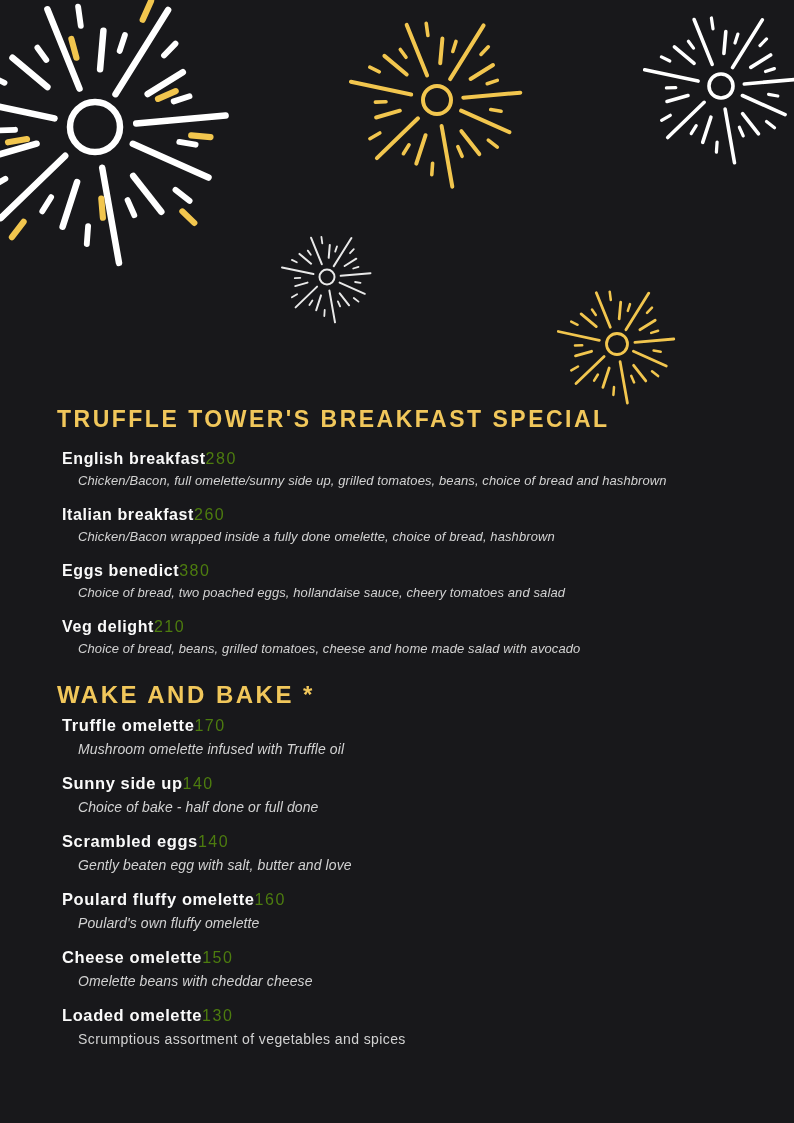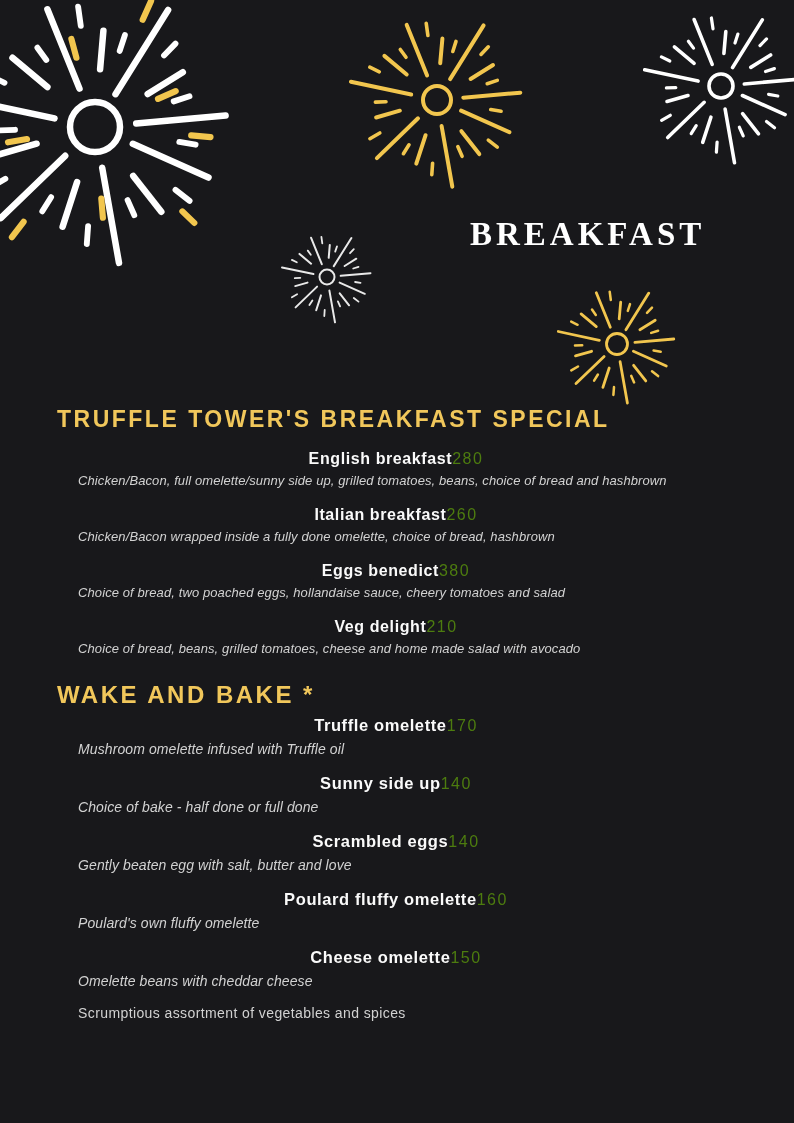--- a/index.html
+++ b/index.html
@@ -49,21 +49,21 @@
     margin-top: 22px;
     margin-bottom: 4px;
     font-size: 24px;
   }
   .menu-item {
     margin: 0 0 14px 5px;
   }
   .menu-section.sec-2 .menu-item { margin-bottom: 13px; }
   .item-row {
     display: flex;
-    justify-content: center;
+    justify-content: flex-start;
     align-items: baseline;
   }
   .item-name {
     color: #FAFAFA;
     font-weight: 700;
     font-size: 16px;
     letter-spacing: 0.6px;
     line-height: 21px;
   }
   .menu-section.sec-2 .item-name { font-size: 16.5px; line-height: 22px; }
@@ -242,21 +242,20 @@
         <line x1="582.2" y1="345.2" x2="575.0" y2="345.5" stroke="#F2C64E" stroke-width="2.52" stroke-linecap="round"></line>
         <line x1="578.0" y1="366.5" x2="571.3" y2="370.4" stroke="#F2C64E" stroke-width="2.52" stroke-linecap="round"></line>
         <line x1="597.9" y1="374.5" x2="594.1" y2="380.6" stroke="#F2C64E" stroke-width="2.52" stroke-linecap="round"></line>
         <line x1="614.0" y1="387.1" x2="613.4" y2="394.9" stroke="#F2C64E" stroke-width="2.52" stroke-linecap="round"></line>
         <line x1="631.2" y1="375.8" x2="634.1" y2="382.4" stroke="#F2C64E" stroke-width="2.52" stroke-linecap="round"></line>
         <line x1="652.0" y1="371.3" x2="658.1" y2="376.1" stroke="#F2C64E" stroke-width="2.52" stroke-linecap="round"></line>
         <line x1="653.6" y1="350.5" x2="660.7" y2="351.7" stroke="#F2C64E" stroke-width="2.52" stroke-linecap="round"></line>
       </g>
     </svg>
 
-  <h1 class="menu-title">BREAKFAST</h1>
 
   <div class="menu">
       <section class="menu-section sec-1">
         <h2 class="section-title">TRUFFLE TOWER'S BREAKFAST SPECIAL</h2>
         <div class="menu-item">
           <div class="item-row">
             <span class="item-name">English breakfast</span>
             <span class="item-price">280</span>
           </div>
           <p class="item-desc">Chicken/Bacon, full omelette/sunny side up, grilled tomatoes, beans, choice of bread and hashbrown</p>
@@ -314,17 +313,21 @@
           <p class="item-desc">Poulard's own fluffy omelette</p>
         </div>
         <div class="menu-item">
           <div class="item-row">
             <span class="item-name">Cheese omelette</span>
             <span class="item-price">150</span>
           </div>
           <p class="item-desc">Omelette beans with cheddar cheese</p>
         </div>
         <div class="menu-item">
+          <div class="item-row">
+            <span class="item-name">Loaded omelette</span>
+            <span class="item-price">130</span>
+          </div>
           <p class="item-desc upright">Scrumptious assortment of vegetables and spices</p>
         </div>
       </section>
     </div>
 </div>
 
 </body></html>

